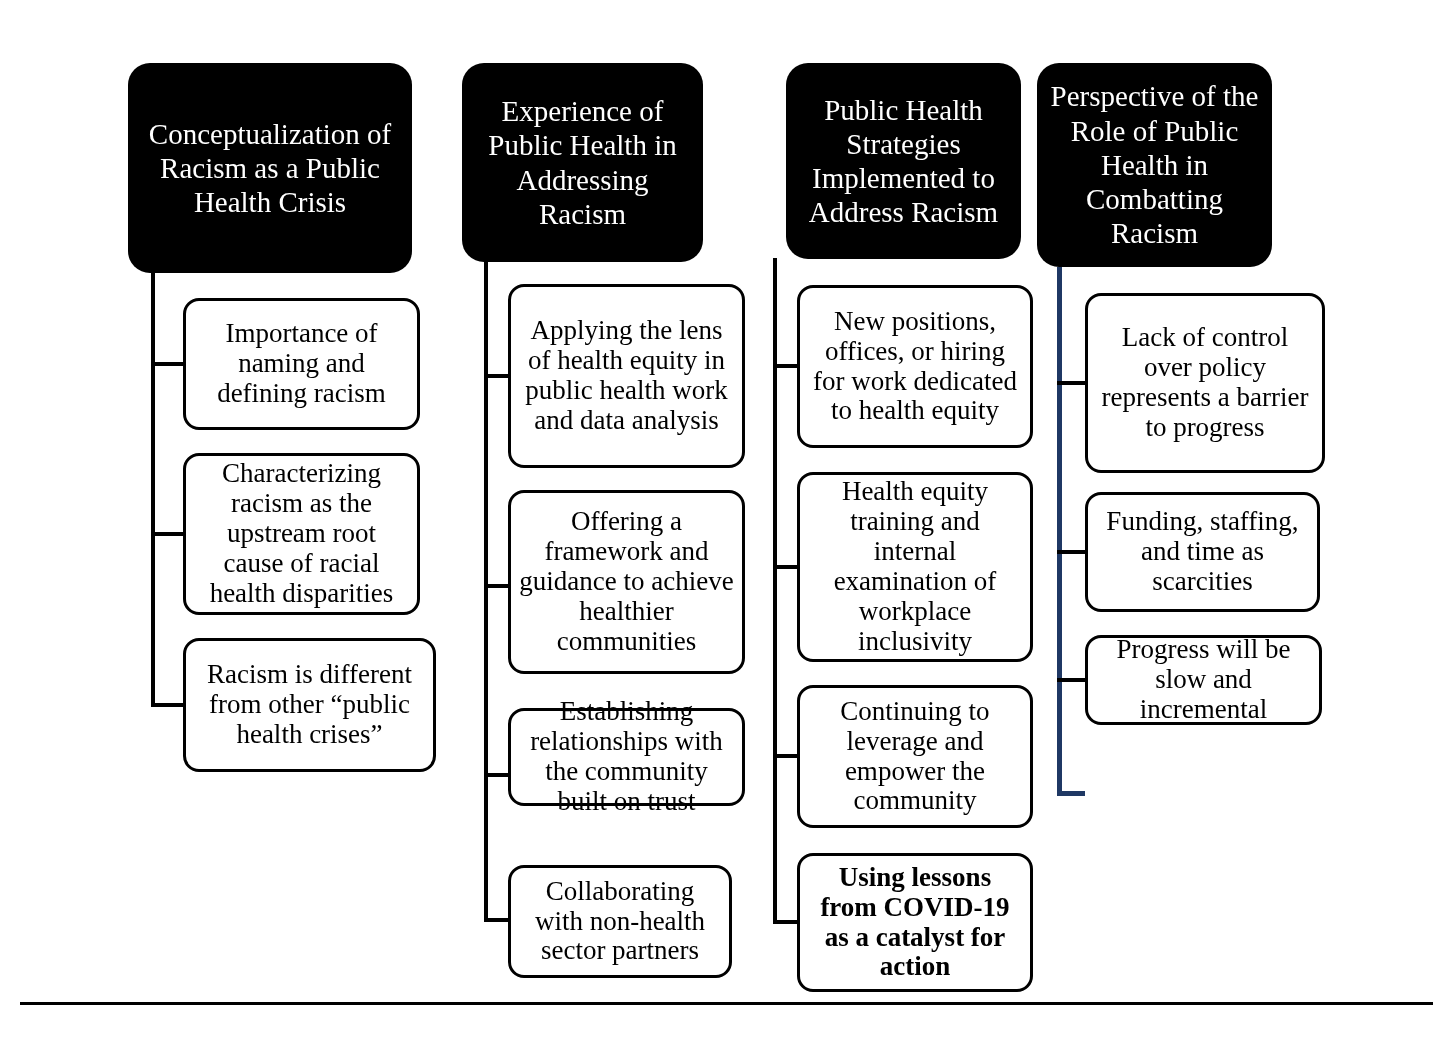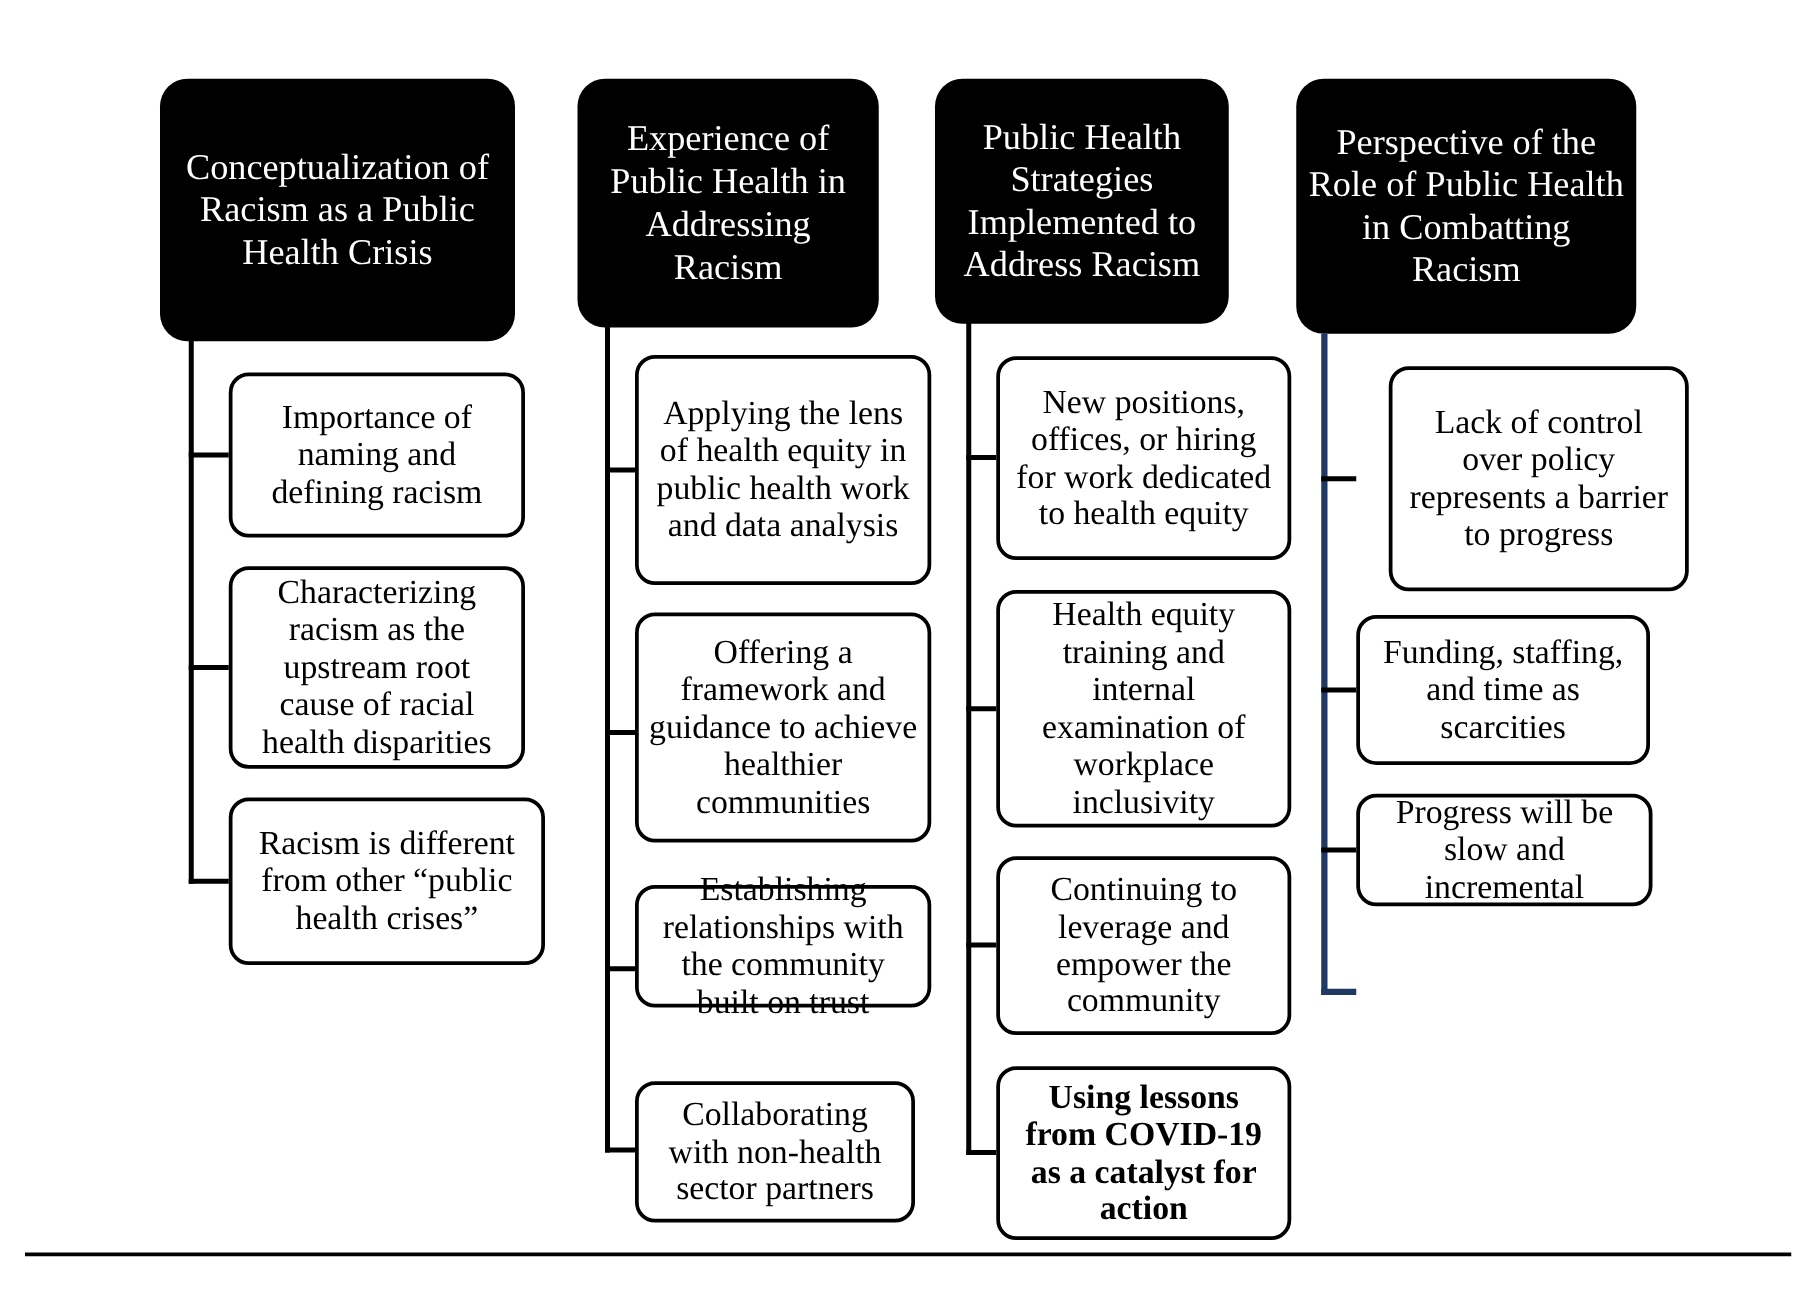--- a/index.html
+++ b/index.html
@@ -60,39 +60,39 @@
   .s2a{left:484px;top:374px;width:24px;}
   .s2b{left:484px;top:584px;width:24px;}
   .s2c{left:484px;top:773px;width:24px;}
   .s2d{left:484px;top:918px;width:24px;}
   .c2a{left:508px;top:284px;width:237px;height:184px;}
   .c2b{left:508px;top:490px;width:237px;height:184px;}
   .c2c{left:508px;top:708px;width:237px;height:98px;}
   .c2d{left:508px;top:865px;width:224px;height:113px;}
 
   
-  .h3x{left:748px;top:63px;width:235px;height:196px;}
+  .h3x{left:786px;top:63px;width:235px;height:196px;}
   .v3{left:773px;top:258px;height:666px;}
   .s3a{left:773px;top:364px;width:24px;}
   .s3b{left:773px;top:565px;width:24px;}
   .s3c{left:773px;top:754px;width:24px;}
   .s3d{left:773px;top:920px;width:24px;}
   .c3a{left:797px;top:285px;width:236px;height:163px;}
   .c3b{left:797px;top:472px;width:236px;height:190px;}
   .c3c{left:797px;top:685px;width:236px;height:143px;}
   .c3d{left:797px;top:853px;width:236px;height:139px;font-weight:bold;}
 
   
-  .h4x{left:1037px;top:63px;width:272px;height:204px;}
+  .h4x{left:1037px;top:63px;width:235px;height:204px;}
   .v4{left:1057px;top:267px;height:529px;width:5px;}
   .s4a{left:1057px;top:381px;width:28px;}
   .s4b{left:1057px;top:550px;width:28px;}
   .s4c{left:1057px;top:678px;width:28px;}
   .s4d{left:1057px;top:791px;width:28px;height:5px;}
-  .c4a{left:1085px;top:293px;width:240px;height:180px;margin-left:26px;}
+  .c4a{left:1085px;top:293px;width:240px;height:180px;}
   .c4b{left:1085px;top:492px;width:235px;height:120px;}
   .c4c{left:1085px;top:635px;width:237px;height:90px;}
   .c4d{left:1085px;top:748px;width:237px;height:90px;}
 
   .bottom-rule{left:20px;top:1002px;width:1413px;height:3px;}
 </style>
 </head>
 <body>
 
 <div id="canvas">

